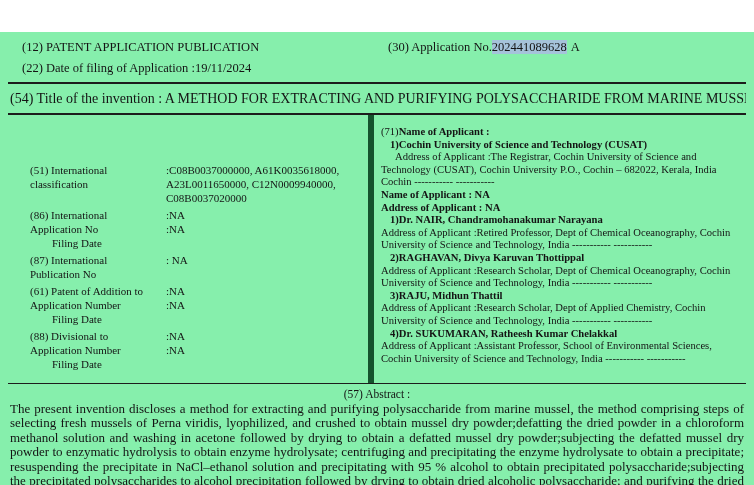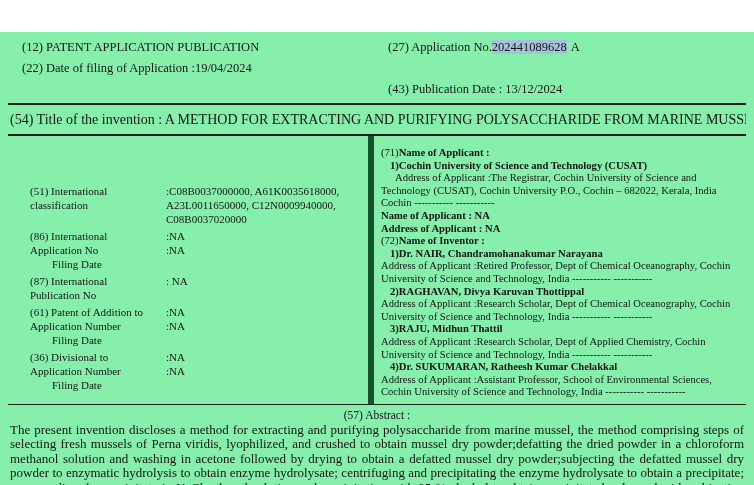--- a/index.html
+++ b/index.html
@@ -119,25 +119,24 @@
   }
 </style>
 </head>
 <body>
 
 <div class="page">
 
   <header class="top-header">
     <div class="col-left">
       <p>(12) PATENT APPLICATION PUBLICATION</p>
-      <p>(22) Date of filing of Application :19/04/2024</p>
+      <p>(22) Date of filing of Application :19/11/2024</p>
     </div>
     <div class="col-right">
-      <p class="appno-line"><span>(27) Application No.</span><span class="hl">202441089628</span><span class="appno-suffix">A</span></p>
-      <p>(43) Publication Date : 13/12/2024</p>
+      <p class="appno-line"><span>(30) Application No.</span><span class="hl">202441089628</span><span class="appno-suffix">A</span></p>
     </div>
   </header>
 
   <hr class="rule">
 
   <div class="title-row">(54) Title of the invention : A METHOD FOR EXTRACTING AND PURIFYING POLYSACCHARIDE FROM MARINE MUSSEL</div>
 
   <hr class="rule">
 
   <section class="columns">
@@ -163,35 +162,34 @@
         <div class="val">: NA</div>
       </div>
       <div class="lrow">
         <div class="lbl">(61) Patent of Addition to
 Application Number
         Filing Date</div>
         <div class="val">:NA
 :NA</div>
       </div>
       <div class="lrow">
-        <div class="lbl">(36) Divisional to
+        <div class="lbl">(88) Divisional to
 Application Number
         Filing Date</div>
         <div class="val">:NA
 :NA</div>
       </div>
     </div>
 
     <div class="right-panel">
       <p><span class="prefix">(71)</span><span class="bold">Name of Applicant :</span></p>
       <p class="bold indent">1)Cochin University of Science and Technology (CUSAT)</p>
       <p class="first-indent">Address of Applicant :The Registrar, Cochin University of Science and Technology (CUSAT), Cochin University P.O., Cochin – 682022, Kerala, India Cochin ----------- -----------</p>
       <p class="bold">Name of Applicant : NA</p>
       <p class="bold">Address of Applicant : NA</p>
-      <p><span class="prefix">(72)</span><span class="bold">Name of Inventor :</span></p>
       <p class="bold indent">1)Dr. NAIR, Chandramohanakumar Narayana</p>
       <p>Address of Applicant :Retired Professor, Dept of Chemical Oceanography, Cochin University of Science and Technology, India ----------- -----------</p>
       <p class="bold indent">2)RAGHAVAN, Divya Karuvan Thottippal</p>
       <p>Address of Applicant :Research Scholar, Dept of Chemical Oceanography, Cochin University of Science and Technology, India ----------- -----------</p>
       <p class="bold indent">3)RAJU, Midhun Thattil</p>
       <p>Address of Applicant :Research Scholar, Dept of Applied Chemistry, Cochin University of Science and Technology, India ----------- -----------</p>
       <p class="bold indent">4)Dr. SUKUMARAN, Ratheesh Kumar Chelakkal</p>
       <p>Address of Applicant :Assistant Professor, School of Environmental Sciences, Cochin University of Science and Technology, India ----------- -----------</p>
     </div>
   </section>

